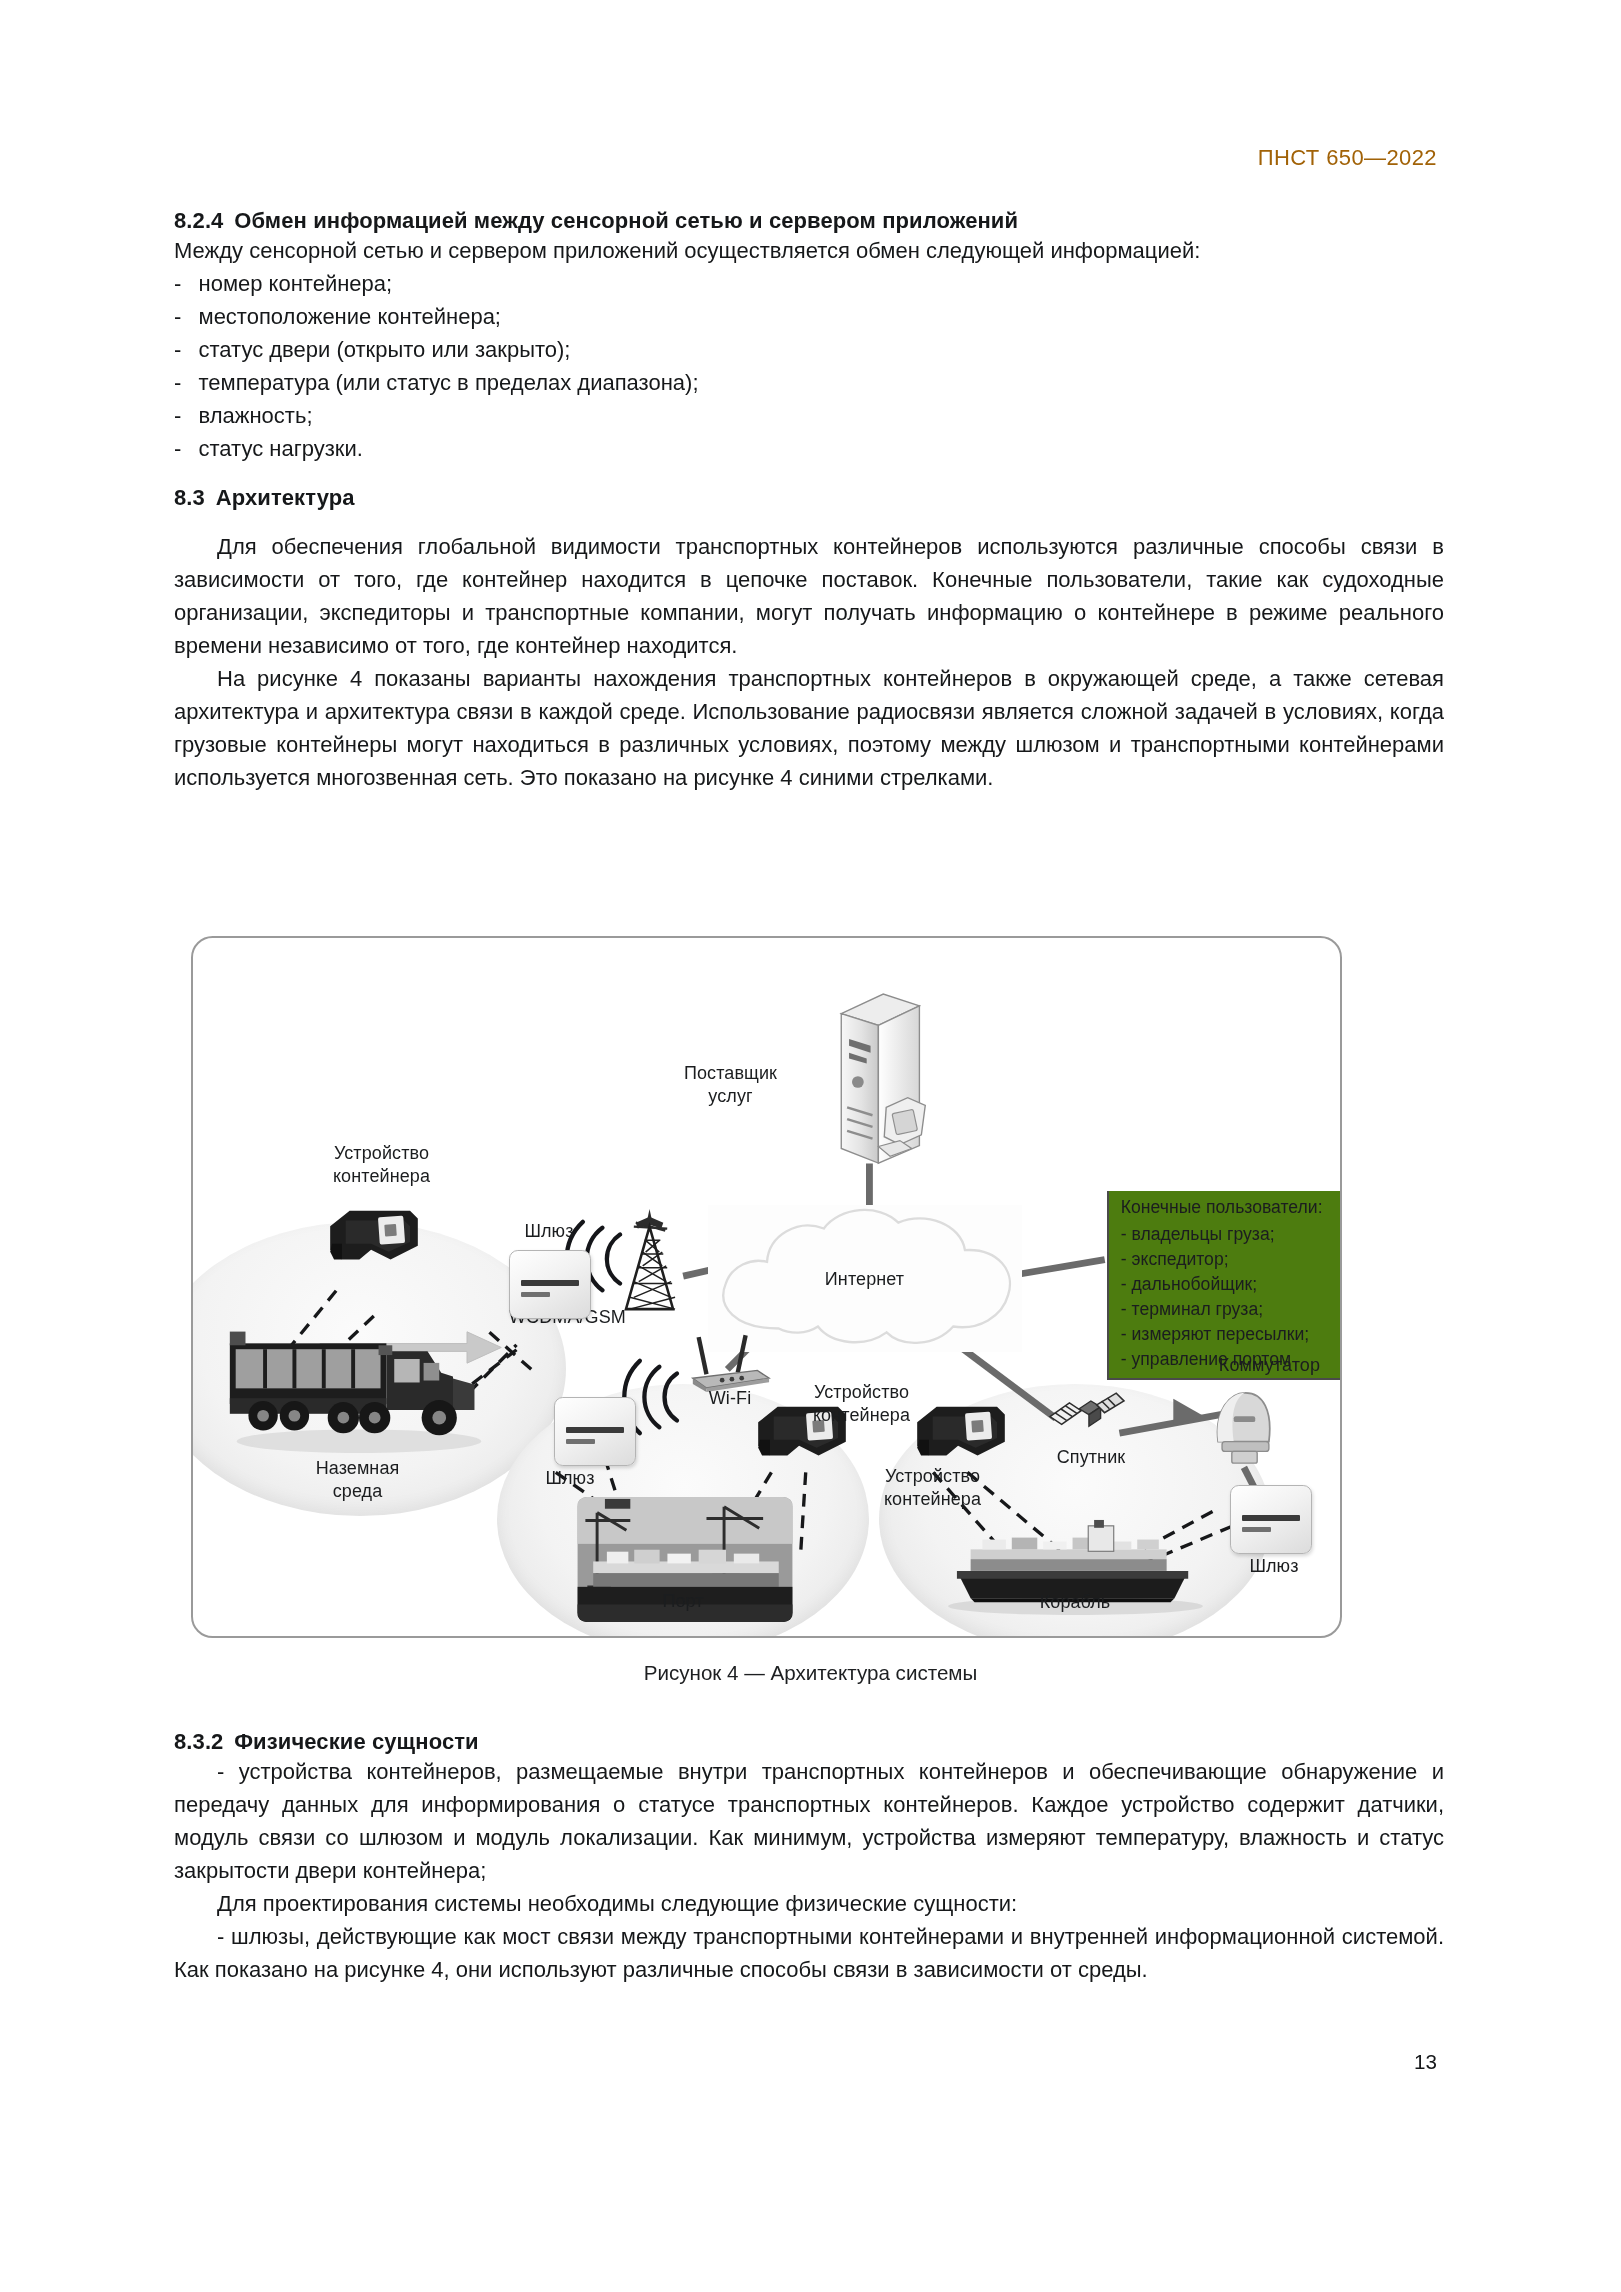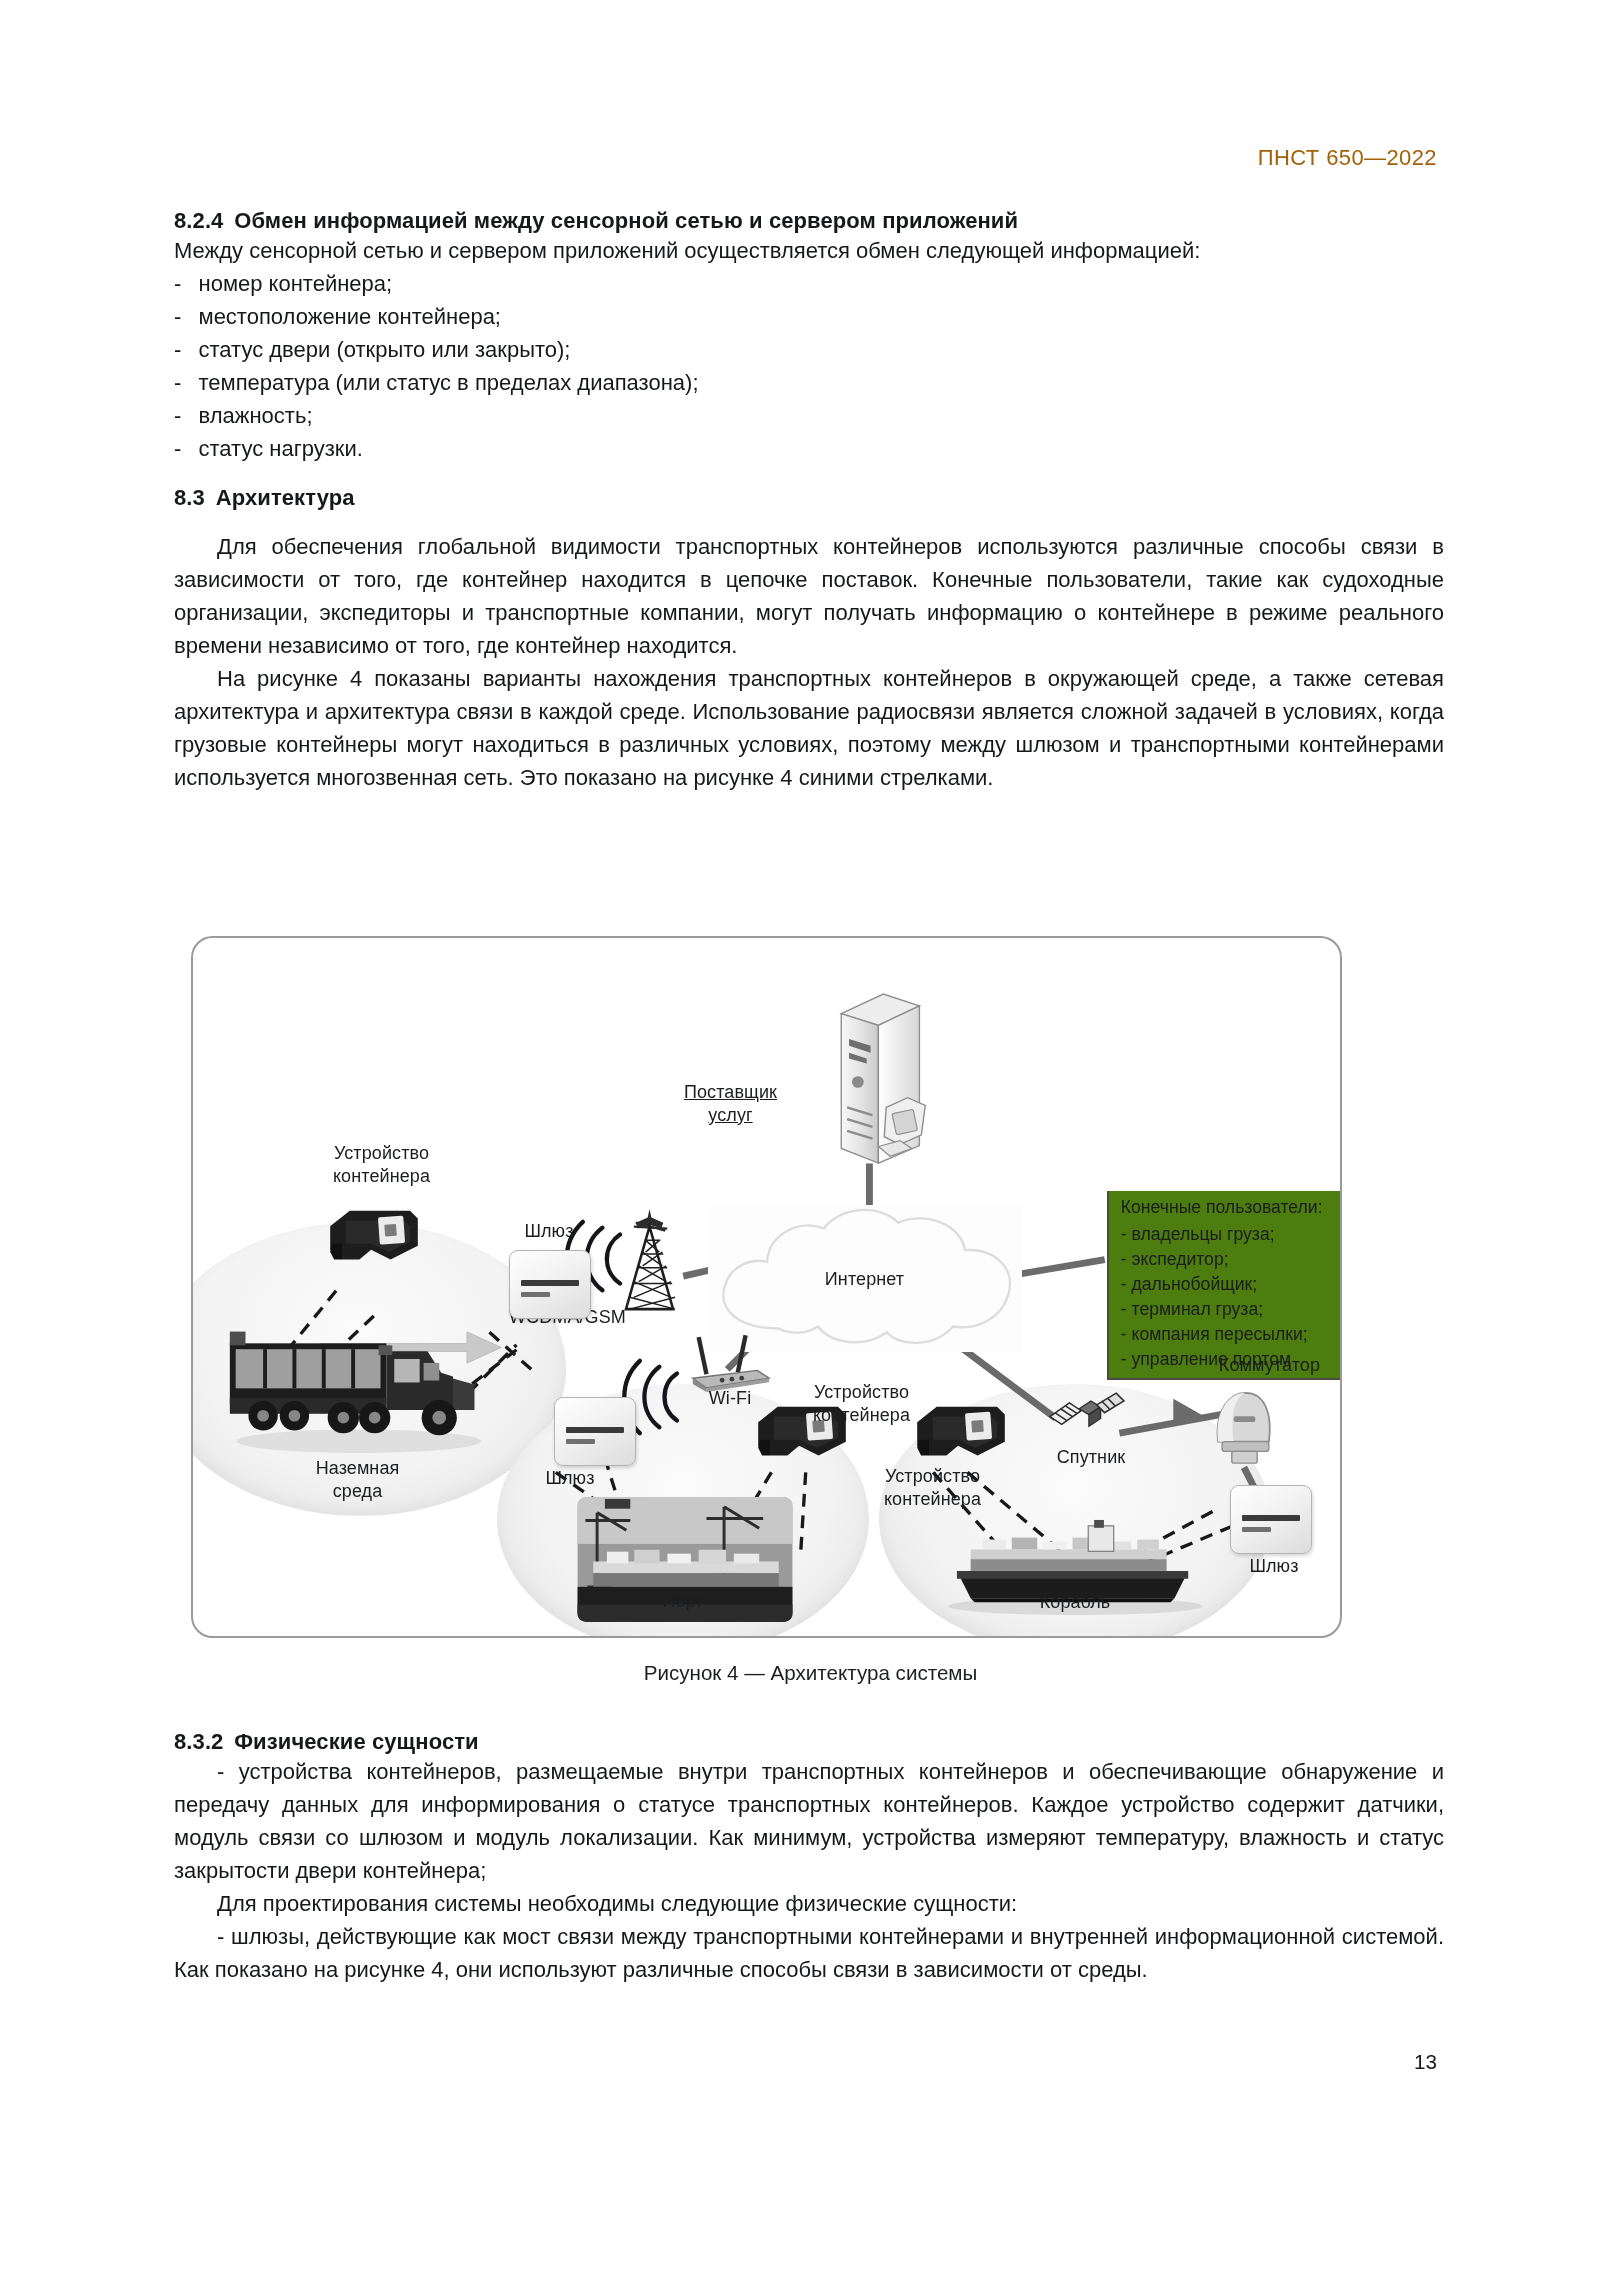--- a/index.html
+++ b/index.html
@@ -340,21 +340,21 @@
         <circle cx="49" cy="92" r="6" fill="#8a8a8a"></circle>
         <path d="M 38 118 L 64 126" stroke="#8d8d8d" stroke-width="2.5"></path>
         <path d="M 38 130 L 64 138" stroke="#8d8d8d" stroke-width="2.5"></path>
         <path d="M 38 142 L 64 150" stroke="#8d8d8d" stroke-width="2.5"></path>
 
         <path d="M 78 118 l 22 -10 l 18 8 l -4 30 l -22 10 l -16 -8 z" fill="#efefef" stroke="#8d8d8d" stroke-width="1.4"></path>
         <rect x="86" y="122" width="22" height="22" rx="2" fill="#d5d5d5" stroke="#909090" stroke-width="1.2" transform="rotate(-12 97 133)"></rect>
         <path d="M 70 158 l 22 -6 l 12 8 l -22 8 z" fill="#e7e7e7" stroke="#8d8d8d" stroke-width="1.2"></path>
       </svg>
     </div>
-    <div class="lbl" style="left:459px; top:143px; width:157px;text-decoration:underline;">Поставщик
+    <div class="lbl" style="left:459px; top:124px; width:157px;">Поставщик
 услуг</div>
 
     <div class="cloud" style="left:515px; top:267px; width:314px; height:147px;">
       <svg width="314" height="147" viewBox="0 0 320 150">
         <path d="M 72 126
                  C 28 126 8 104 18 80
                  C 24 62 44 54 60 58
                  C 62 30 92 14 118 24
                  C 134 2 174 -2 194 18
                  C 222 6 258 20 262 46
@@ -394,21 +394,21 @@
     </div>
     <div class="lbl" style="left:316px; top:368px; width:196px; text-align:left;">WCDMA/GSM</div>
 
     <div class="users-box" style="left:914px; top:253px; width:223px;">
       <div class="ttl">Конечные пользователи:</div>
       <ul>
         <li>- владельцы груза;</li>
         <li>- экспедитор;</li>
         <li>- дальнобойщик;</li>
         <li>- терминал груза;</li>
-        <li>- компания пересылки;</li>
+        <li>- измеряют пересылки;</li>
         <li>- управление портом</li>
       </ul>
     </div>
 
     <div style="position:absolute; left:29px; top:370px; width:274px; height:147px;">
       <svg width="274" height="147" viewBox="0 0 280 150">
 
         <ellipse cx="140" cy="136" rx="125" ry="12" fill="#d5d5d5" opacity="0.7"></ellipse>
 
         <rect x="8" y="36" width="160" height="62" fill="#1d1d1d"></rect>

